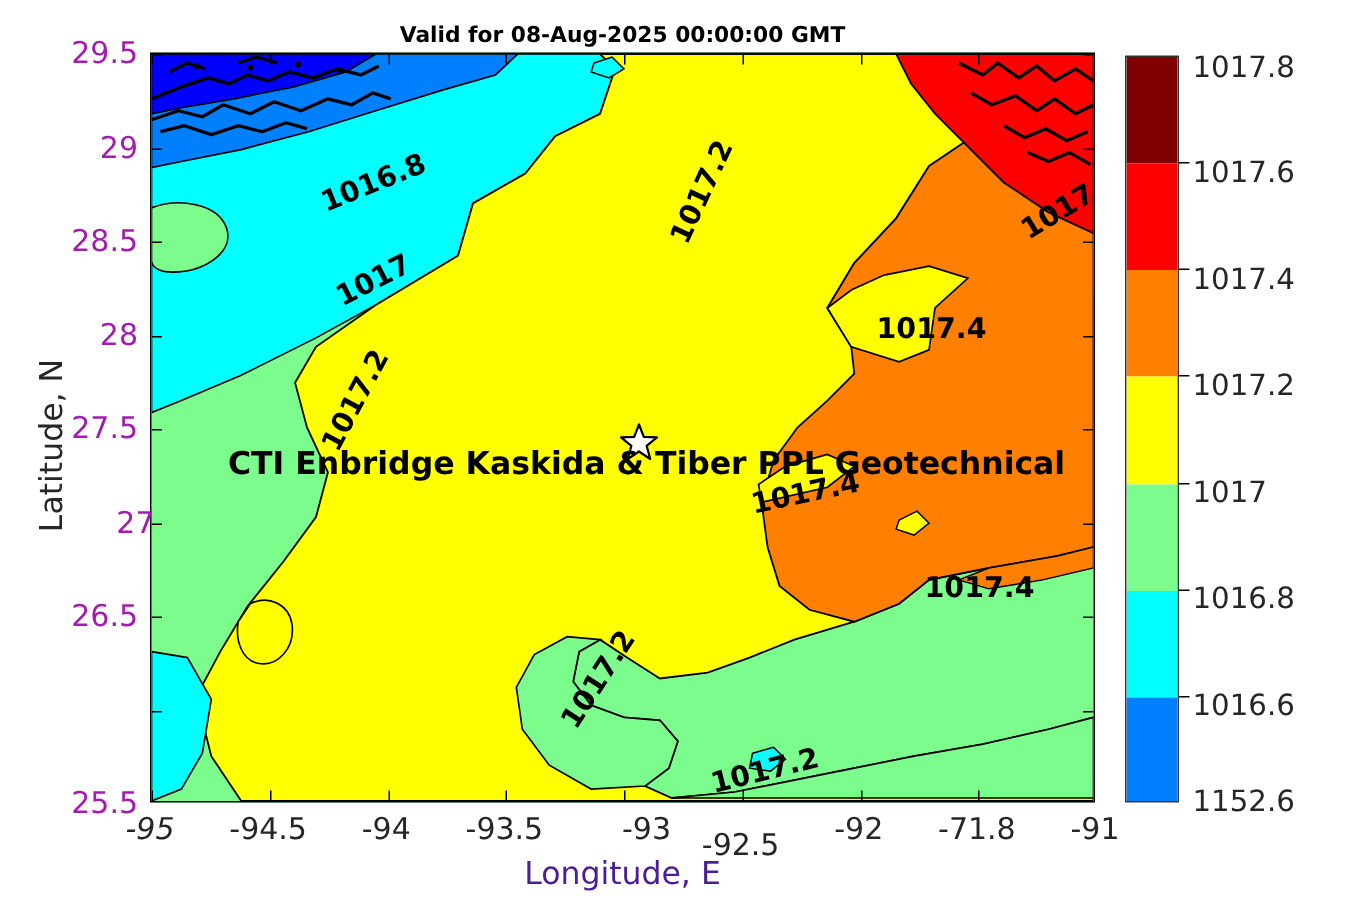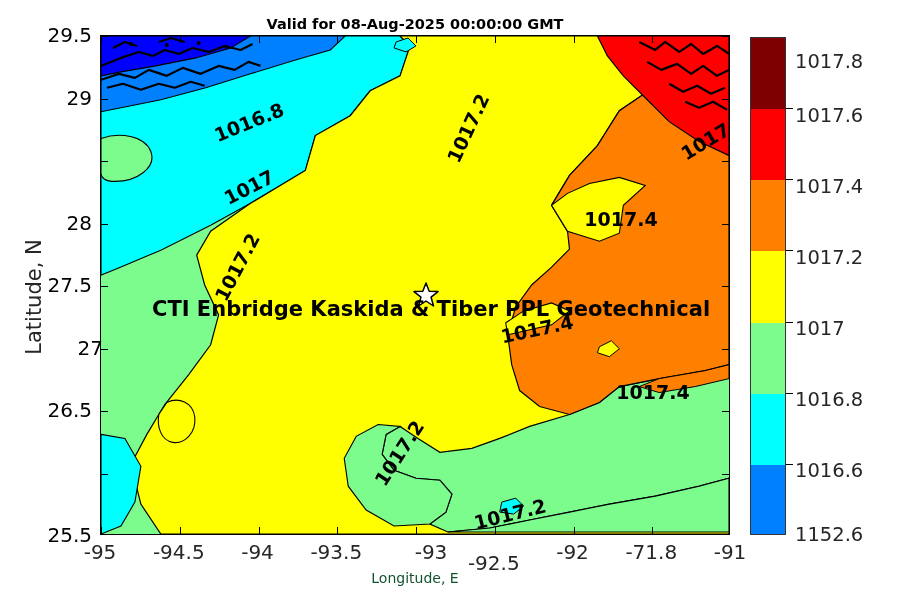--- a/index.html
+++ b/index.html
@@ -95,35 +95,35 @@
     font-size: 20px;
     color: #262626;
     text-align: center;
     transform: translateX(-50%);
     white-space: nowrap;
   }
   .yticklabel {
     position: absolute;
     left: 92px;
     font-size: 20px;
-    color: #000000;
+    color: #a21caf;
     text-align: right;
     transform: translateY(-50%);
     white-space: nowrap;
   }
 
   
   #xlabel {
     position: absolute;
     left: 100px;
     top: 570px;
     width: 630px;
     text-align: center;
-    font-size: 14px;
-    color: #14532d;
+    font-size: 21px;
+    color: #4c1d95;
     white-space: nowrap;
   }
   #ylabel {
     position: absolute;
     left: -86px;
     top: 285px;
     width: 240px;
     text-align: center;
     font-size: 21px;
     color: #262626;
@@ -322,35 +322,36 @@
     <div class="contour-label" style="left:298px; top:417px; transform:translate(-50%,-50%) rotate(-57deg);">1017.2</div>
     <div class="contour-label" style="left:409px; top:478px; transform:translate(-50%,-50%) rotate(-14deg);">1017.2</div>
   </div>
 
   <svg id="site-marker" viewBox="0 0 26 26">
     <polygon points="13,1 16.2,9.3 25,9.6 18.1,15.2 20.5,24 13,19 5.5,24 7.9,15.2 1,9.6 9.8,9.3" fill="#ffffff" stroke="#000000" stroke-width="1.5" stroke-linejoin="round"></polygon>
   </svg>
 
   <div id="site-label">CTI Enbridge  Kaskida &amp; Tiber PPL Geotechnical</div>
 
-  <div class="xticklabel" style="left:100px;">-95</div>
+  <div class="xticklabel" style="left:100px;font-style:italic;">-95</div>
   <div class="xticklabel" style="left:178.75px;">-94.5</div>
   <div class="xticklabel" style="left:257.5px;">-94</div>
   <div class="xticklabel" style="left:336.25px;">-93.5</div>
   <div class="xticklabel" style="left:431px;">-93</div>
   <div class="xticklabel" style="left:493.75px;margin-top:11px;">-92.5</div>
   <div class="xticklabel" style="left:572.5px;">-92</div>
   <div class="xticklabel" style="left:651.25px;">-71.8</div>
   <div class="xticklabel" style="left:730px;">-91</div>
 
   <div class="yticklabel" style="top:535px; left:0px; width:92px;">25.5</div>
   <div class="yticklabel" style="top:410px; left:0px; width:92px;">26.5</div>
   <div class="yticklabel" style="top:347.5px; left:0px; width:92px;margin-left:11px;">27</div>
   <div class="yticklabel" style="top:285px; left:0px; width:92px;">27.5</div>
   <div class="yticklabel" style="top:222.5px; left:0px; width:92px;">28</div>
+  <div class="yticklabel" style="top:160px; left:0px; width:92px;">28.5</div>
   <div class="yticklabel" style="top:97.5px; left:0px; width:92px;">29</div>
   <div class="yticklabel" style="top:35px; left:0px; width:92px;">29.5</div>
 
   <div id="xlabel">Longitude, E</div>
   <div id="ylabel">Latitude, N</div>
 
   <div id="colorbar">
     <div class="cbar-band" style="top:0px;     height:71.14px; background:#7f0000;"></div>
     <div class="cbar-band" style="top:71.14px; height:71.14px; background:#ff0000;"></div>
     <div class="cbar-band" style="top:142.3px; height:71.14px; background:#ff8000;"></div>
@@ -361,21 +362,21 @@
     <div class="cbar-band" style="top:498px;   height:0px;     background:#0000ff;"></div>
   </div>
 
   <div class="cbar-tick" style="top:108.1px;"></div>
   <div class="cbar-tick" style="top:179.3px;"></div>
   <div class="cbar-tick" style="top:250.4px;"></div>
   <div class="cbar-tick" style="top:321.6px;"></div>
   <div class="cbar-tick" style="top:392.7px;"></div>
   <div class="cbar-tick" style="top:463.9px;"></div>
 
-  <div class="cbar-label" style="top:61px;text-align:right;">1017.8</div>
+  <div class="cbar-label" style="top:45px;text-align:right;">1017.8</div>
   <div class="cbar-label" style="top:115px;">1017.6</div>
   <div class="cbar-label" style="top:186px;">1017.4</div>
   <div class="cbar-label" style="top:257px;">1017.2</div>
   <div class="cbar-label" style="top:328px;">1017</div>
   <div class="cbar-label" style="top:399px;">1016.8</div>
   <div class="cbar-label" style="top:470px;">1016.6</div>
   <div class="cbar-label" style="top:534px;">1152.6</div>
 
 </div>
 

